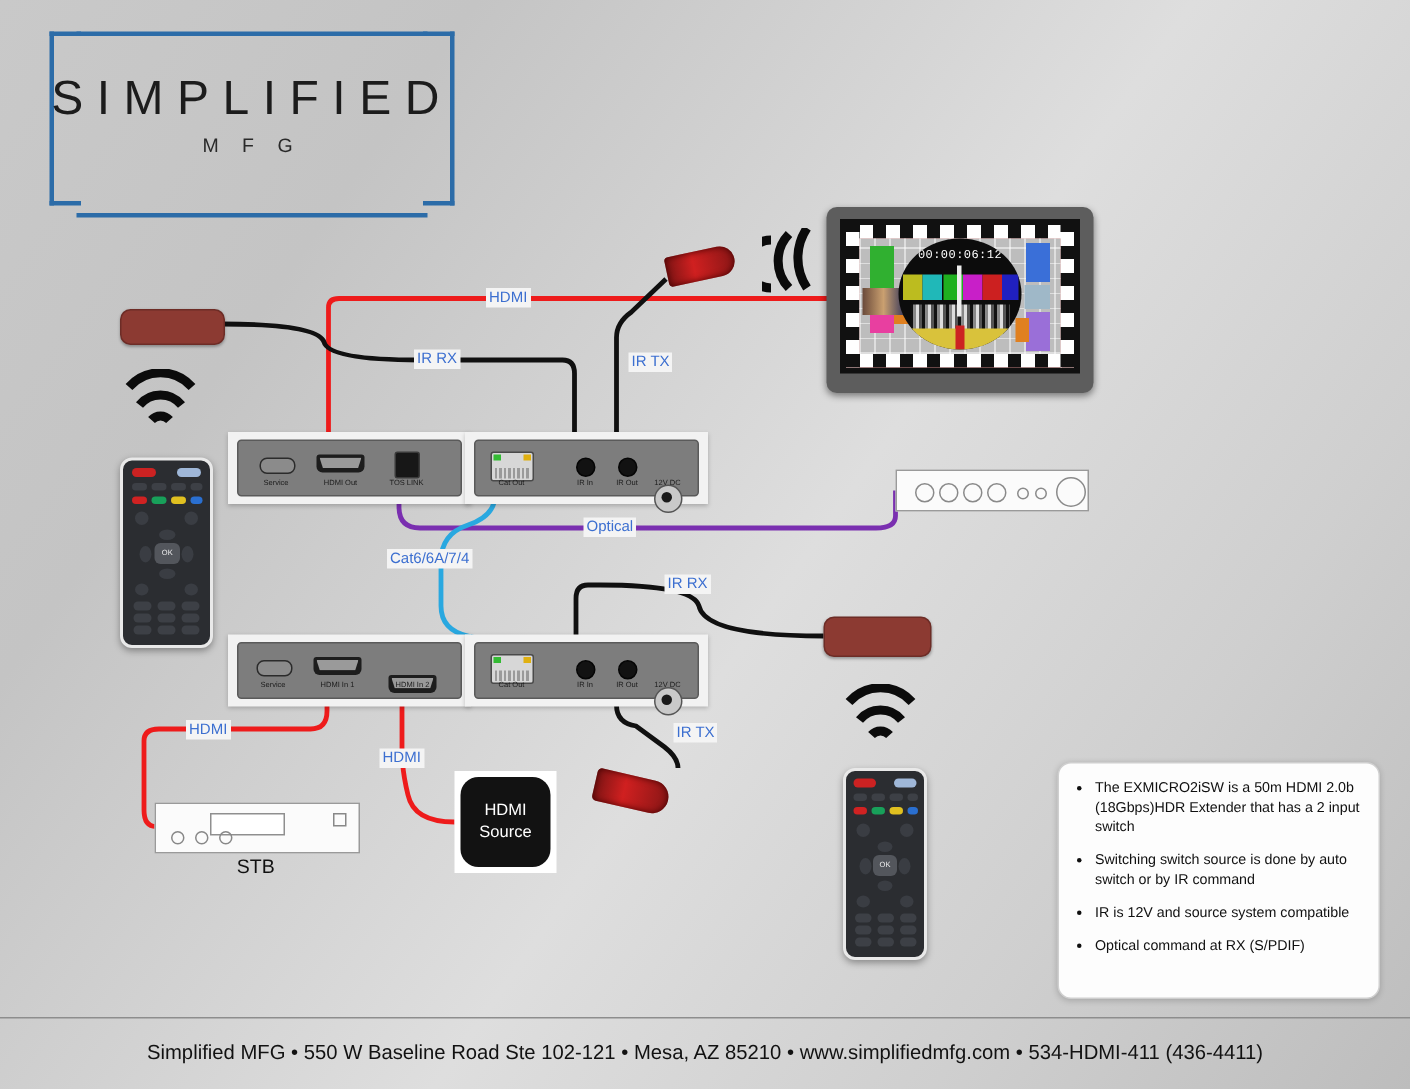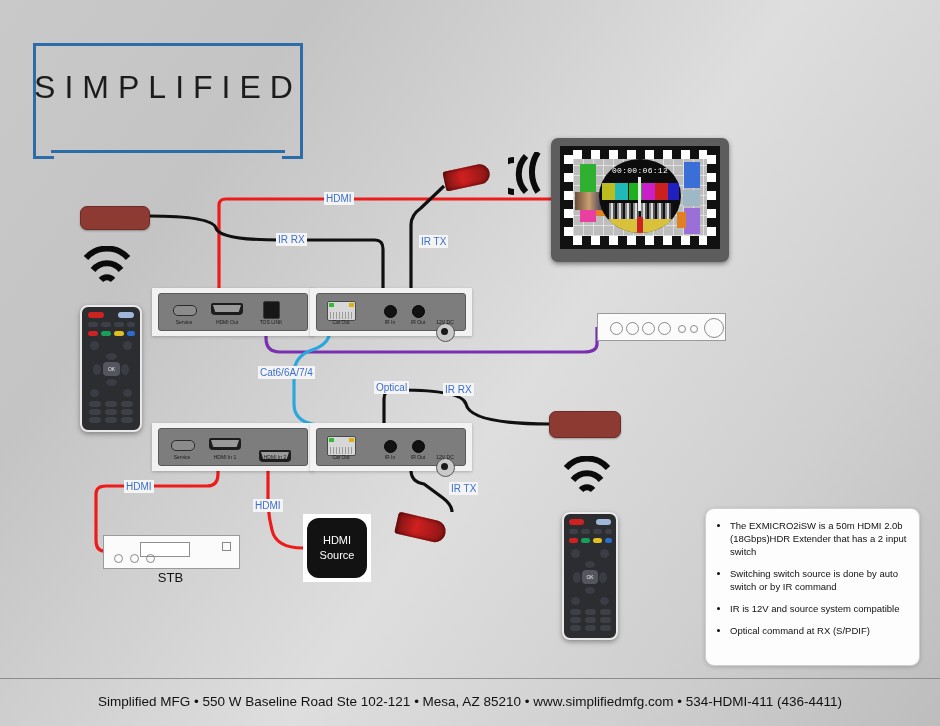--- a/index.html
+++ b/index.html
@@ -5,21 +5,21 @@
   html,body{margin:0;padding:0;background:#fff;}
   body{font-family:"Liberation Sans",sans-serif;}
   #page{
     position:relative;width:940px;height:726px;overflow:hidden;
     background:linear-gradient(125deg,#c9c9c9 0%,#c4c4c4 22%,#dedede 55%,#cfcfcf 78%,#bdbdbd 100%);
     box-sizing:border-box;
   }
   .abs{position:absolute;}
 
   
-  #logo-block{left:33px;top:43px;width:270px;height:110px;border-radius:19px;}
+  #logo-block{left:33px;top:21px;width:270px;height:124px;border-radius:19px;}
   #logo-bracket-l,#logo-bracket-r{position:absolute;top:0;width:18px;height:110px;}
   #logo-bracket-l{left:0;border-left:3px solid #2c6ca8;border-top:3px solid #2c6ca8;border-bottom:3px solid #2c6ca8;}
   #logo-bracket-r{right:0;border-right:3px solid #2c6ca8;border-top:3px solid #2c6ca8;border-bottom:3px solid #2c6ca8;}
   #logo-top-line,#logo-bot-line{position:absolute;left:18px;right:18px;height:3px;background:#2c6ca8;}
   #logo-top-line{top:0;} #logo-bot-line{bottom:0;}
   #logo-word{position:absolute;left:0;right:0;top:26px;text-align:center;
     font-size:32px;letter-spacing:9px;color:#1c1c1c;font-weight:400;font-family:"Liberation Sans",sans-serif;}
   #logo-sub{position:absolute;left:0;right:0;top:68px;text-align:center;
     font-size:13px;letter-spacing:6px;color:#2a2a2a;}
 
@@ -111,20 +111,21 @@
 <body>
 
 <div id="page">
 
   <div class="abs" id="logo-block">
     <div id="logo-bracket-l"></div>
     <div id="logo-bracket-r"></div>
     <div id="logo-top-line"></div>
     <div id="logo-bot-line"></div>
     <div id="logo-word">SIMPLIFIED</div>
+    <div id="logo-sub">M F G</div>
   </div>
 
 
   <svg class="wires" viewBox="0 0 940 726">
 
     <path d="M219,293 L219,205 Q219,199 226,199 L552,199" fill="none" stroke="#ee1b1b" stroke-width="3.2"></path>
 
     <path d="M148,216 Q212,216 216,228 Q219,240 280,240 L375,240 Q383,240 383,249 L383,293" fill="none" stroke="#101010" stroke-width="3.2"></path>
 
     <path d="M411,293 L411,225 Q411,215 421,208 L444,186" fill="none" stroke="#101010" stroke-width="3.2"></path>
@@ -138,21 +139,21 @@
     <path d="M411,443 L411,470 Q411,482 424,484 L443,498 Q452,505 452,512" fill="none" stroke="#101010" stroke-width="3.2"></path>
 
     <path d="M104,551 Q96,551 96,540 L96,494 Q96,486 106,486 L207,486 Q218,486 218,474 L218,443" fill="none" stroke="#ee1b1b" stroke-width="3.2"></path>
 
     <path d="M303,548 Q276,548 272,530 Q268,514 268,500 L268,443" fill="none" stroke="#ee1b1b" stroke-width="3.2"></path>
   </svg>
 
   <div class="abs lbl" style="left:324px;top:192px;">HDMI</div>
   <div class="abs lbl" style="left:276px;top:233px;">IR RX</div>
   <div class="abs lbl" style="left:419px;top:235px;">IR TX</div>
-  <div class="abs lbl" style="left:374px;top:345px;margin-top:36px;">Optical</div>
+  <div class="abs lbl" style="left:389px;top:345px;">Optical</div>
   <div class="abs lbl" style="left:258px;top:366px;">Cat6/6A/7/4</div>
   <div class="abs lbl" style="left:443px;top:383px;">IR RX</div>
   <div class="abs lbl" style="left:449px;top:482px;">IR TX</div>
   <div class="abs lbl" style="left:124px;top:480px;">HDMI</div>
   <div class="abs lbl" style="left:253px;top:499px;">HDMI</div>
 
   <div class="abs" id="tv">
     <div id="tv-bezel">
       <div id="tv-screen">
 

